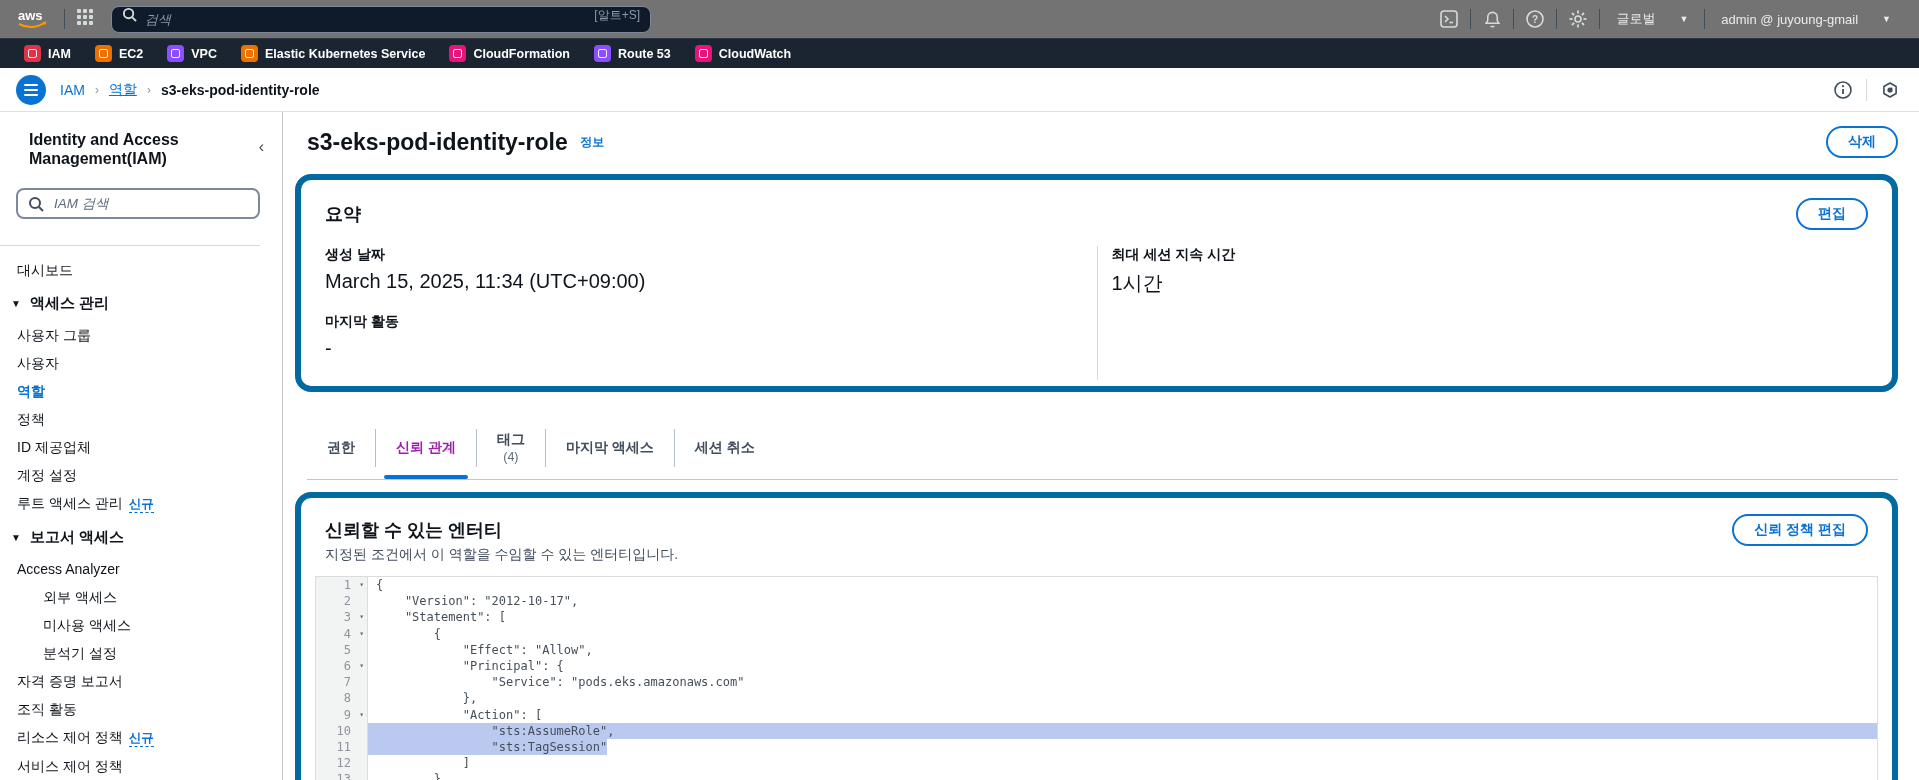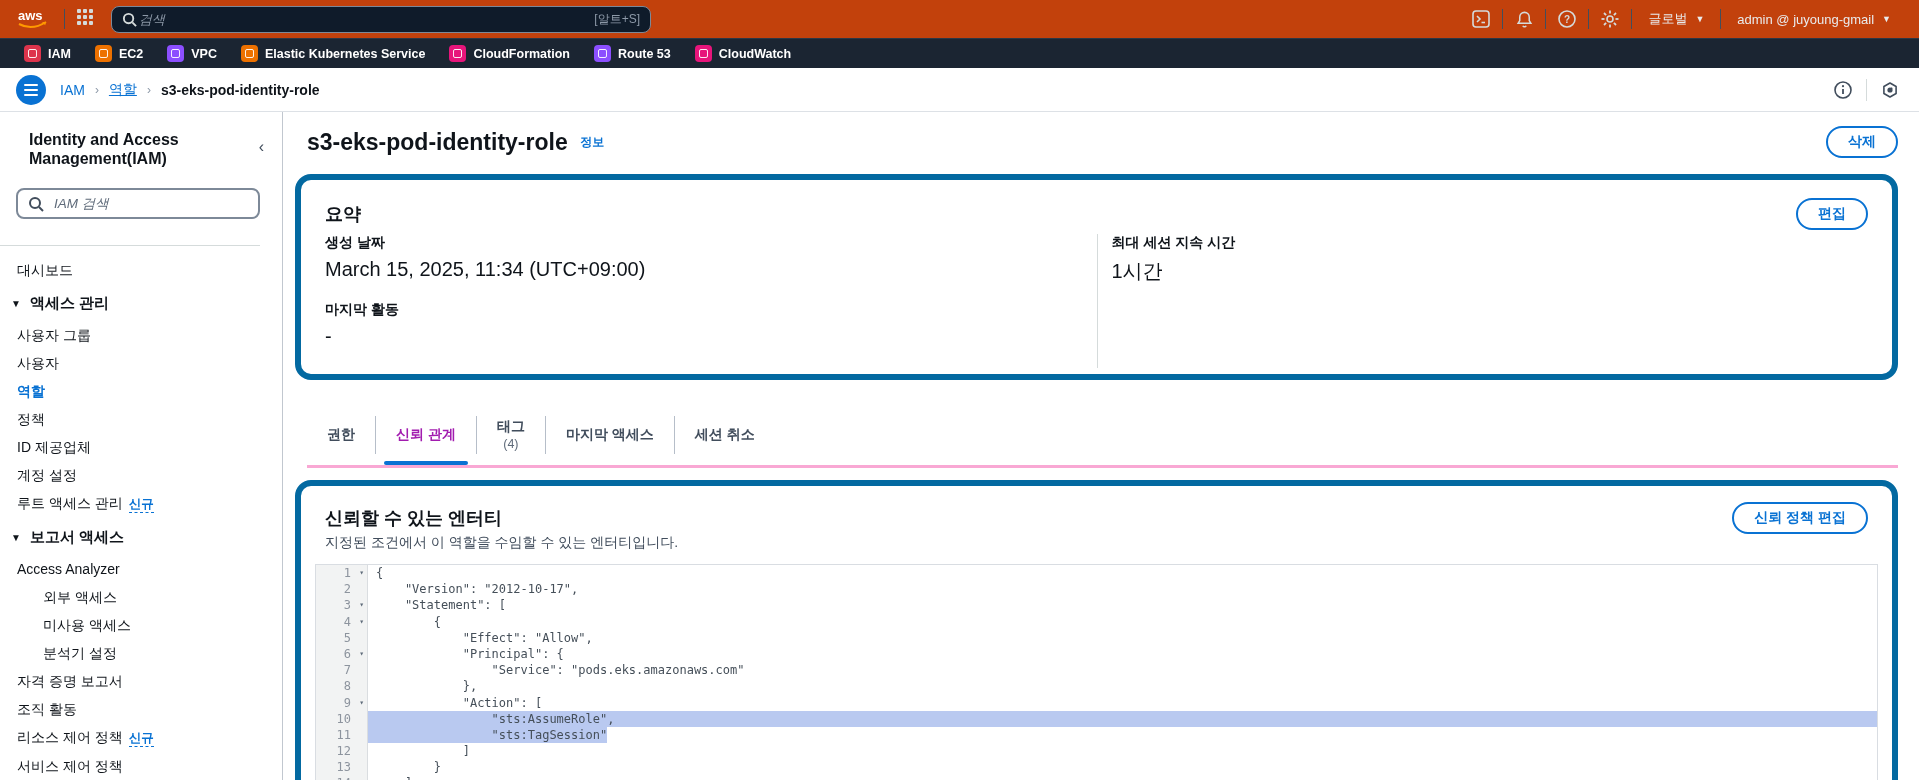--- a/index.html
+++ b/index.html
@@ -2,34 +2,34 @@
 <html><head>
 <meta charset="utf-8">
 <style>
   * { box-sizing: border-box; }
   html,body { margin:0; padding:0; }
   body {
     width:1919px; height:780px; overflow:hidden; background:#fff;
     font-family:"Liberation Sans", sans-serif; color:#0f141a;
   }
   
-  .topbar { height:38px; background:#c2410c; display:flex; align-items:center; padding:0 16px; }
+  .topbar { height:38px; background:#737373; display:flex; align-items:center; padding:0 16px; }
   .aws-logo { width:36px; height:24px; flex:none; }
   .tb-sep { width:1px; height:20px; background:#424e5c; margin:0 12px; flex:none; }
   .grid-icon { width:20px; height:20px; display:grid; grid-template-columns:repeat(3,4px); grid-template-rows:repeat(3,4px); gap:2px; margin-right:14px; flex:none; cursor:pointer; }
   .grid-icon span { background:#d5dbdb; border-radius:1px; }
-  .tb-search { flex:none; width:540px; height:27px; border:1px solid #7d8998; border-radius:8px; display:flex; align-items:center; padding:0 10px; gap:0; background:#0f1b2a; }
+  .tb-search { flex:none; width:540px; height:27px; border:1px solid #7d8998; border-radius:8px; display:flex; padding:0 10px; gap:6px; background:#0f1b2a; }
   .tb-search svg { flex:none; }
   .tb-search input { flex:1; background:transparent; border:none; outline:none; color:#d5dbdb; font-size:13px; font-style:italic; font-family:"Liberation Sans",sans-serif; }
   .tb-search input::placeholder { color:#8d99a8; font-style:italic; }
   .tb-shortcut { color:#8d99a8; font-size:12px; flex:none; }
   .tb-right { margin-left:auto; display:flex; align-items:center; }
   .tb-iconbtn { width:34px; height:26px; display:flex; align-items:center; justify-content:center; cursor:pointer; }
   .tb-divider { width:1px; height:20px; background:#424e5c; margin:0 4px; }
-  .tb-menu { color:#e9ebed; font-size:13px; padding:0 12px; display:flex; align-items:center; gap:8px; cursor:pointer; white-space:nowrap; }
+  .tb-menu { color:#e9ebed; font-size:13px; padding:0 12px; display:flex; align-items:center; gap:24px; cursor:pointer; white-space:nowrap; }
   .caret-down { font-size:9px; color:#e9ebed; }
   
   .favbar { height:30px; background:#1b2532; border-top:1px solid #2c3645; display:flex; align-items:center; padding:0 14px; gap:4px; }
   .fav-item { display:flex; align-items:center; gap:7px; padding:0 10px; cursor:pointer; height:100%; }
   .fav-icon { width:17px; height:17px; border-radius:4px; flex:none; display:flex; align-items:center; justify-content:center; }
   .fav-glyph { width:9px; height:9px; border:1.5px solid rgba(255,255,255,.9); border-radius:2px; display:block; }
   .fav-label { color:#fff; font-size:12.5px; font-weight:bold; white-space:nowrap; }
   
   .crumbbar { height:44px; background:#fff; border-bottom:1px solid #dde1e6; display:flex; align-items:center; padding:0 16px; }
   .menu-circle { width:30px; height:30px; border-radius:50%; background:#0972d3; display:flex; flex-direction:column; align-items:center; justify-content:center; gap:3px; cursor:pointer; flex:none; }
@@ -62,29 +62,29 @@
   
   .main { flex:1; overflow:hidden; padding:0 21px 0 12px; }
   .page-head { display:flex; align-items:center; justify-content:space-between; padding:14px 0 0 12px; }
   .page-title { font-size:23px; font-weight:bold; }
   .info-link { font-size:12px; font-weight:bold; color:#0972d3; margin-left:8px; cursor:pointer; vertical-align:4px; }
   .btn { display:inline-block; background:#fff; border:2px solid #0972d3; color:#0972d3; font-weight:bold; font-size:14px; border-radius:20px; padding:5px 20px; cursor:pointer; white-space:nowrap; font-family:"Liberation Sans",sans-serif; }
   .card { border:6px solid #0369a1; border-radius:16px; background:#fff; }
   .sum-card { margin-top:16px; padding:18px 24px 6px 24px; }
   .card-head { display:flex; align-items:center; justify-content:space-between; }
   .card-title { font-size:18px; font-weight:bold; }
-  .sum-grid { display:flex; margin-top:4px; }
+  .sum-grid { display:flex; margin-top:16px; }
   .sum-col { width:50%; }
   .sum-col + .sum-col { border-left:1px solid #d5dbdb; padding-left:14px; }
   .field { margin-bottom:20px; }
   .f-label { font-weight:bold; font-size:14px; margin-bottom:6px; }
   .f-value { font-size:20px; display:flex; align-items:center; gap:8px; }
   .copy-btn { display:inline-flex; cursor:pointer; flex:none; }
   
-  .tabs { display:flex; align-items:center; margin:24px 0 0 12px; border-bottom:3px solid #f9a8d4; height:64px; }
+  .tabs { display:flex; align-items:center; margin:24px 0 0 12px; border-bottom:1px solid #f9a8d4; height:64px; }
   .tab { position:relative; padding:0 20px; height:100%; display:flex; flex-direction:column; align-items:center; justify-content:center; font-size:14px; font-weight:bold; color:#414d5c; cursor:pointer; text-align:center; }
   .tab .tab-sub { font-weight:normal; color:#5f6b7a; font-size:12.5px; margin-top:1px; }
   .tab.active { color:#a21caf; }
   .tab.active::after { content:""; position:absolute; left:8px; right:8px; bottom:0; height:4px; background:#0972d3; border-radius:2px; }
   .tab-sep { width:1px; height:38px; background:#b6bec9; }
   
   .trust-card { margin-top:12px; padding:16px 0 12px 0; }
   .trust-head { padding:0 24px; }
   .trust-desc { padding:0 24px; margin-top:0; font-size:14px; color:#414d5c; }
   .editor { margin:12px 14px 0 14px; border:1px solid #d9dde2; font-family:"DejaVu Sans Mono", monospace; font-size:12px; }

